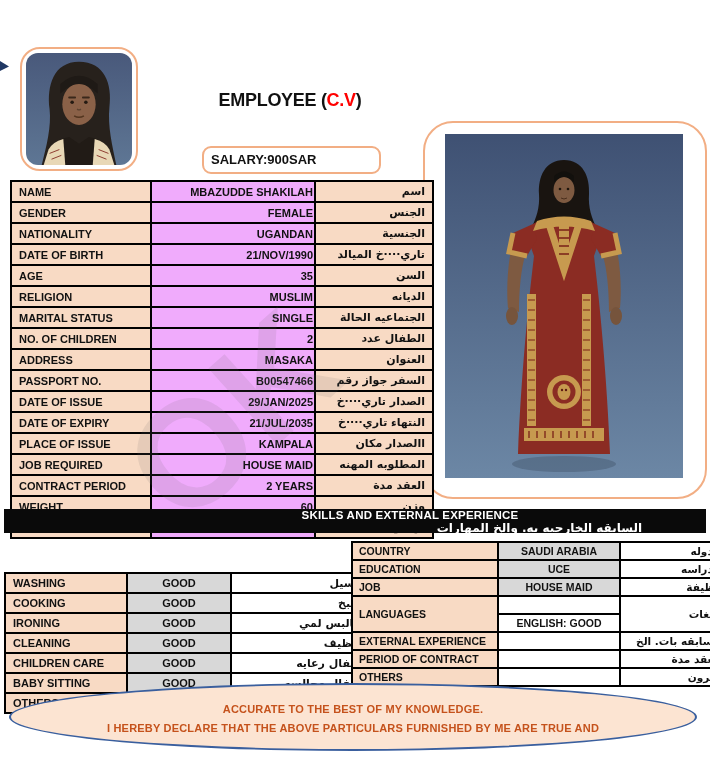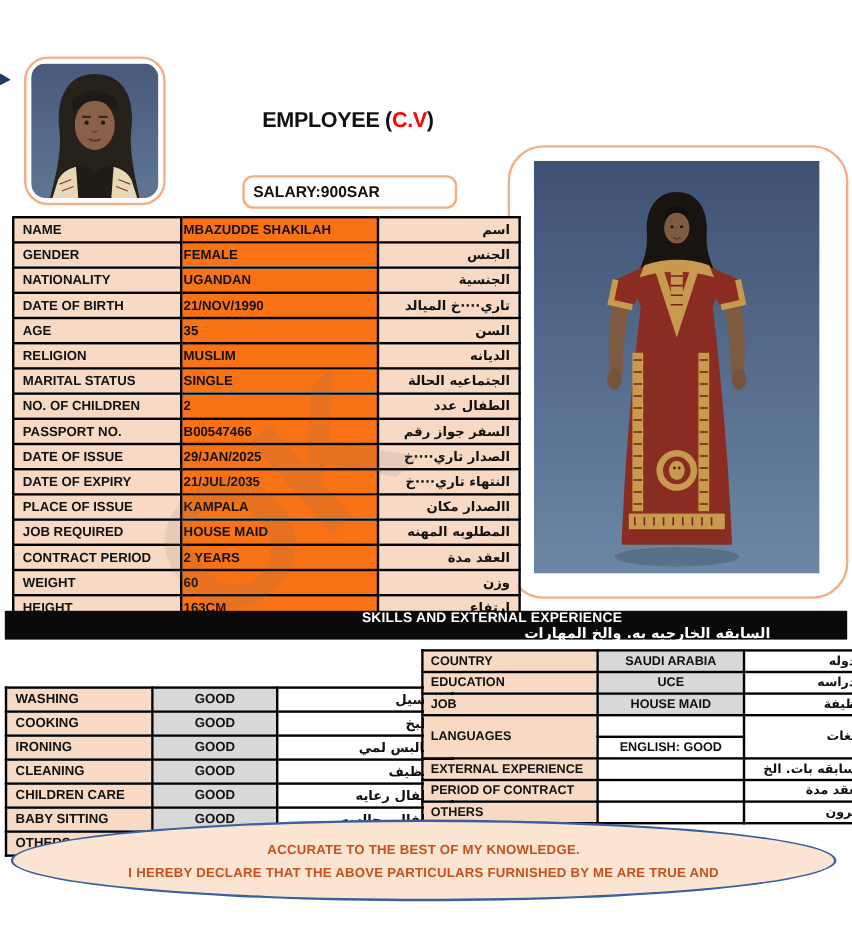--- a/index.html
+++ b/index.html
@@ -25,21 +25,21 @@
 
   .watermark{position:absolute;left:120px;top:330px;font-size:150px;font-weight:bold;
              color:rgba(110,110,110,0.13);transform:rotate(-42deg);pointer-events:none;z-index:5;}
 
   table.tbl{border-collapse:collapse;position:absolute;table-layout:fixed;background:transparent;z-index:2;}
   table.tbl td{border:2px solid #000;font-weight:bold;color:#111;overflow:hidden;white-space:nowrap;}
 
   table.main{left:10px;top:180px;width:398px;}
   table.main td{height:17px;font-size:11px;}
   table.main td.lab{width:130px;background:#F8DAC4;padding-left:7px;}
-  table.main td.val{width:160px;background:#f97316;text-align:left;}
+  table.main td.val{width:160px;background:#f0abfc;text-align:right;}
   table.main td.ar{width:108px;background:#F8DAC4;text-align:right;padding-right:7px;
                    font-family:"DejaVu Sans", sans-serif;font-size:11px;}
   td.red{color:#FF0000;}
 
   
   .bracket{position:absolute;left:423px;top:121px;width:280px;height:374px;
            border:2px solid #F2AE84;border-radius:30px;}
   .fullbody{position:absolute;left:445px;top:134px;width:238px;height:344px;}
 
   
@@ -154,20 +154,25 @@
           <td class="val">SINGLE</td>
           <td class="ar" dir="rtl">الجتماعيه الحالة</td>
         </tr>
 
         <tr>
           <td class="lab">NO. OF CHILDREN</td>
           <td class="val">2</td>
           <td class="ar" dir="rtl">الطفال عدد</td>
         </tr>
 
+        <tr>
+          <td class="lab">ADDRESS</td>
+          <td class="val">MASAKA</td>
+          <td class="ar" dir="rtl">العنوان</td>
+        </tr>
 
         <tr>
           <td class="lab">PASSPORT NO.</td>
           <td class="val">B00547466</td>
           <td class="ar" dir="rtl">السفر جواز رقم</td>
         </tr>
 
         <tr>
           <td class="lab">DATE OF ISSUE</td>
           <td class="val">29/JAN/2025</td>

